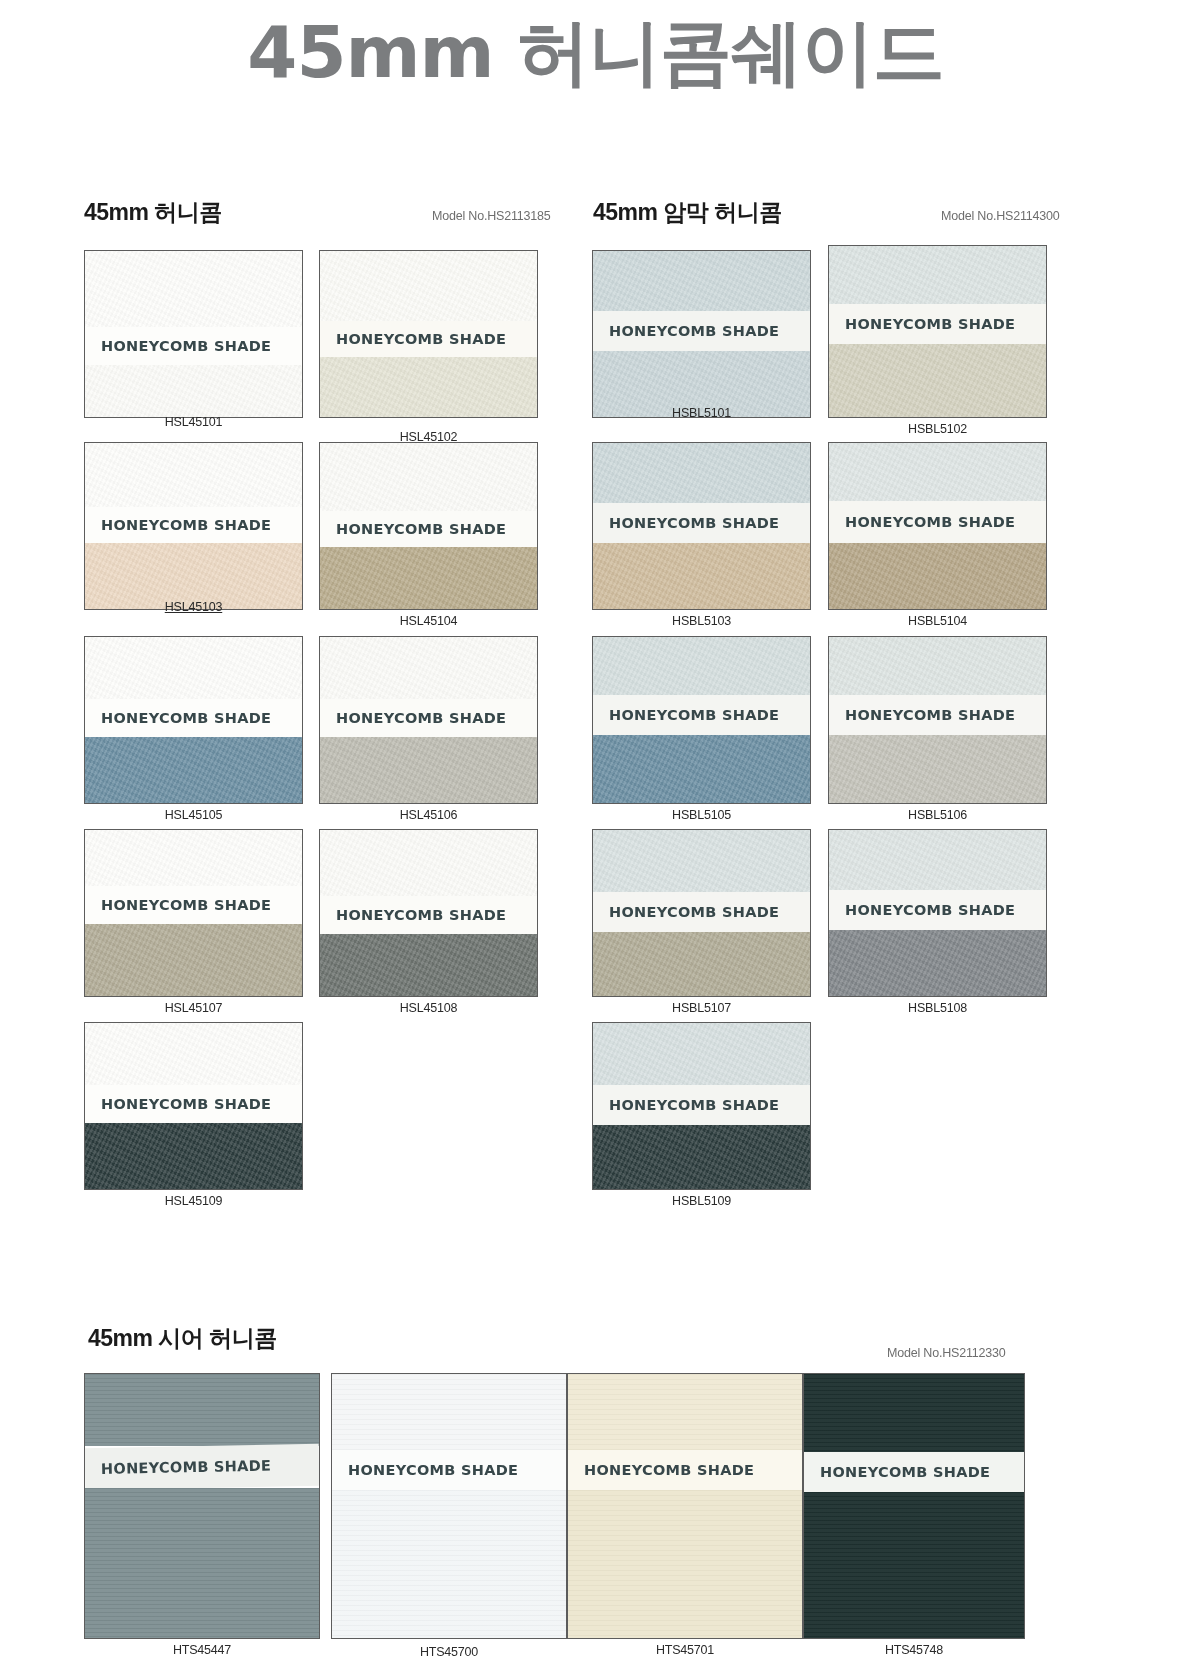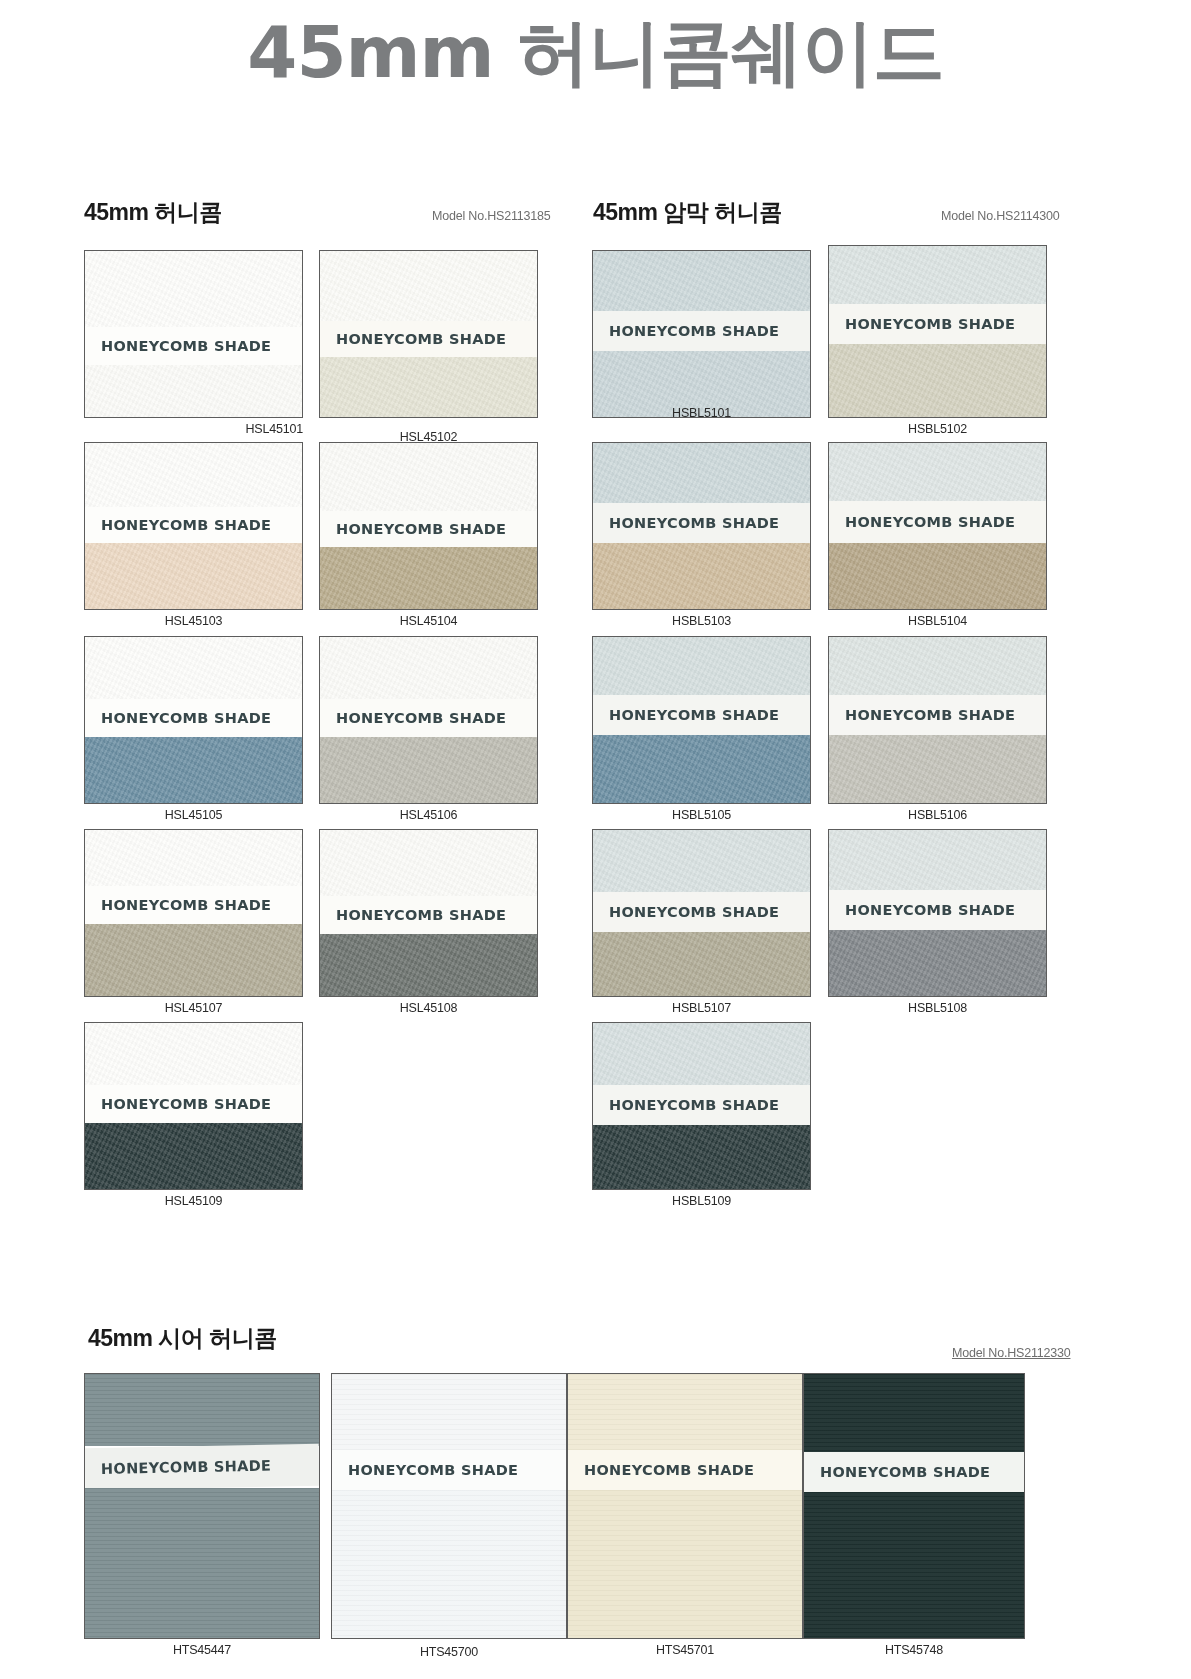--- a/index.html
+++ b/index.html
@@ -141,21 +141,21 @@
       <div class="band-top" style="top:0;   height:76px; background:#fdfdfb;">
           <div class="texture"></div>
         </div>
       <div class="band-label" style="top:76px; height:38px; background:#fdfdfb;">
           <span>HONEYCOMB SHADE</span>
         </div>
       <div class="band-bottom" style="top:114px; bottom:0; background:#fbfbf8;">
           <div class="texture"></div>
         </div>
     </div>
-    <div class="code" style="top:172px;text-align:right;">HSL45101</div>
+    <div class="code" style="top:165px;">HSL45101</div>
   </div>
 
   <div class="cell" style="left:319px; top:250px; width:219px; height:191px;">
     <div class="swatch" style="height:168px;">
       <div class="band-top" style="top:0;   height:70px; background:#fbfbf7;">
           <div class="texture"></div>
         </div>
       <div class="band-label" style="top:70px; height:36px; background:#faf9f4;">
           <span>HONEYCOMB SHADE</span>
         </div>
@@ -171,21 +171,21 @@
       <div class="band-top" style="top:0;   height:64px; background:#fdfdfb;">
           <div class="texture"></div>
         </div>
       <div class="band-label" style="top:64px; height:36px; background:#fdfdfb;">
           <span>HONEYCOMB SHADE</span>
         </div>
       <div class="band-bottom" style="top:100px; bottom:0; background:#ecd8c3;">
           <div class="texture"></div>
         </div>
     </div>
-    <div class="code" style="top:172px;">HSL45103</div>
+    <div class="code" style="top:158px;text-decoration:underline;">HSL45103</div>
   </div>
 
   <div class="cell" style="left:319px; top:442px; width:219px; height:191px;">
     <div class="swatch" style="height:168px;">
       <div class="band-top" style="top:0;   height:68px; background:#fbfbf8;">
           <div class="texture"></div>
         </div>
       <div class="band-label" style="top:68px; height:36px; background:#fbfbf8;">
           <span>HONEYCOMB SHADE</span>
         </div>
@@ -407,21 +407,21 @@
         </div>
       <div class="band-bottom" style="top:102px; bottom:0; background:#2c3c3d;">
           <div class="texture"></div>
         </div>
     </div>
     <div class="code" style="top:172px;">HSBL5109</div>
   </div>
 </div>
 
 <div class="sec-head" style="left:88px; top:1323px;">45mm 시어 허니콤</div>
-<div class="model-no" style="left:952px; top:1346px;text-decoration:underline;">Model No.HS2112330</div>
+<div class="model-no" style="left:887px; top:1346px;">Model No.HS2112330</div>
 
 <div class="grid">
 
   <div class="cell" style="left:84px; top:1373px; width:236px; height:290px;">
     <div class="swatch" style="height:266px;">
       <div class="band-top" style="top:0;   height:72px; background:#7f9093;">
           <div class="pleats"></div>
         </div>
       <div class="band-label" style="top:72px; height:42px; background:#eff1ee; transform:rotate(-1.1deg);">
           <span>HONEYCOMB SHADE</span>

